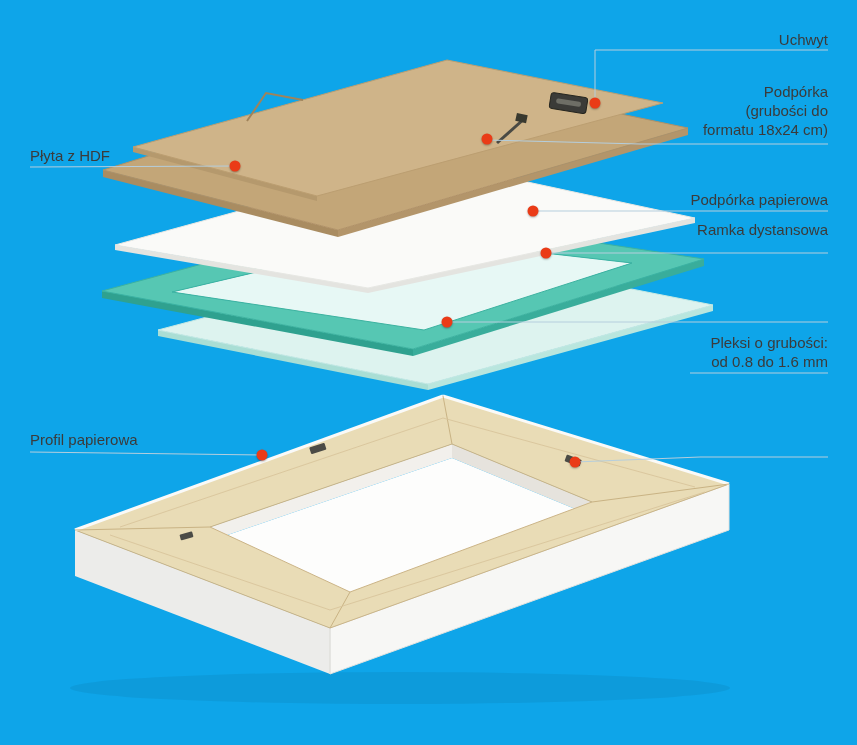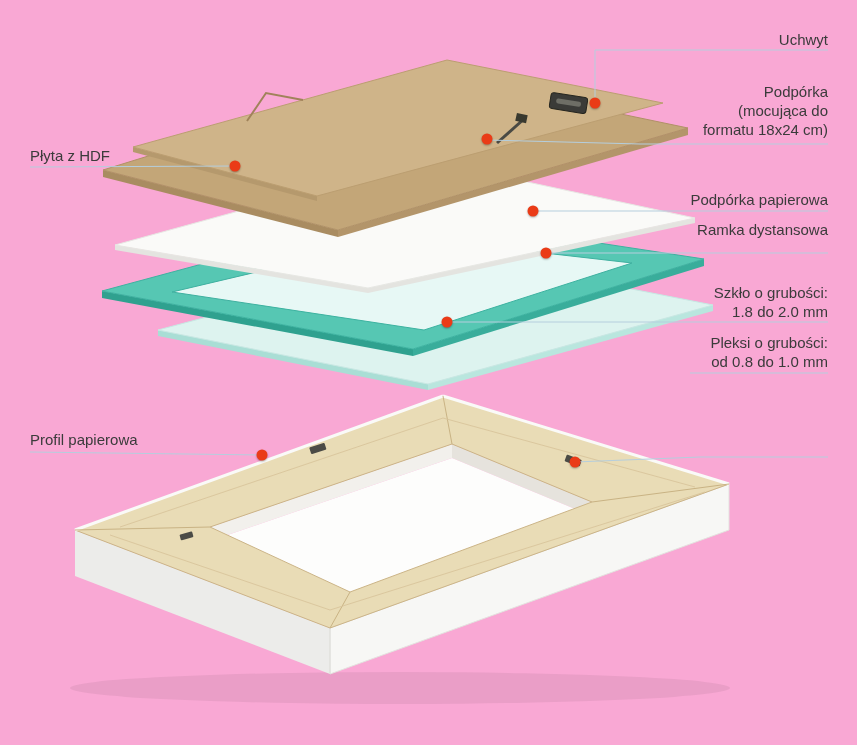--- a/index.html
+++ b/index.html
@@ -1,16 +1,16 @@
 <!DOCTYPE html>
 <html style="--accent: #ea3b17; --leader: #b5cedd; --text: #3b3b3b; --hdf: #cfb489; --teal: #56c7b3; --glass: #ddf3ef; --paper: #fafaf8; --wood: #e9dcb6;"><head>
 <meta charset="utf-8">
 <style>
   html,body{margin:0;padding:0;background:#fff;}
-  .stage{position:relative;width:857px;height:745px;background:#f9a8d4;overflow:hidden;
+  .stage{position:relative;width:857px;height:745px;background:#0ea5e9;overflow:hidden;
          font-family:"Liberation Sans",sans-serif;}
   .stage svg{position:absolute;left:0;top:0;}
 
   
   .label{position:absolute;font-size:15px;line-height:19px;color:var(--text,#3b3b3b);
          white-space:pre-line;}
   .label.right{right:29px;text-align:right;}
   .label.left{left:30px;text-align:center;}
 
   
@@ -145,24 +145,22 @@
   <div class="dot" style="left:487px;top:139px"></div>
   <div class="dot" style="left:235px;top:166px"></div>
   <div class="dot" style="left:533px;top:211px"></div>
   <div class="dot" style="left:546px;top:253px"></div>
   <div class="dot" style="left:447px;top:322px"></div>
   <div class="dot" style="left:262px;top:455px"></div>
   <div class="dot" style="left:575px;top:462px"></div>
 
   <div class="label right" style="top:30px">Uchwyt</div>
   <div class="label right" style="top:82px">Podpórka
-(mocująca do
+(grubości do
 formatu 18x24 cm)</div>
   <div class="label left" style="top:146px">Płyta z HDF</div>
   <div class="label right" style="top:190px">Podpórka papierowa</div>
   <div class="label right" style="top:220px">Ramka dystansowa</div>
-  <div class="label right" style="top:283px">Szkło o grubości:
-1.8 do 2.0 mm</div>
   <div class="label right" style="top:333px">Pleksi o grubości:
-od 0.8 do 1.0 mm</div>
+od 0.8 do 1.6 mm</div>
   <div class="label left" style="top:430px">Profil papierowa</div>
 
 </div>
 
 </body></html>

